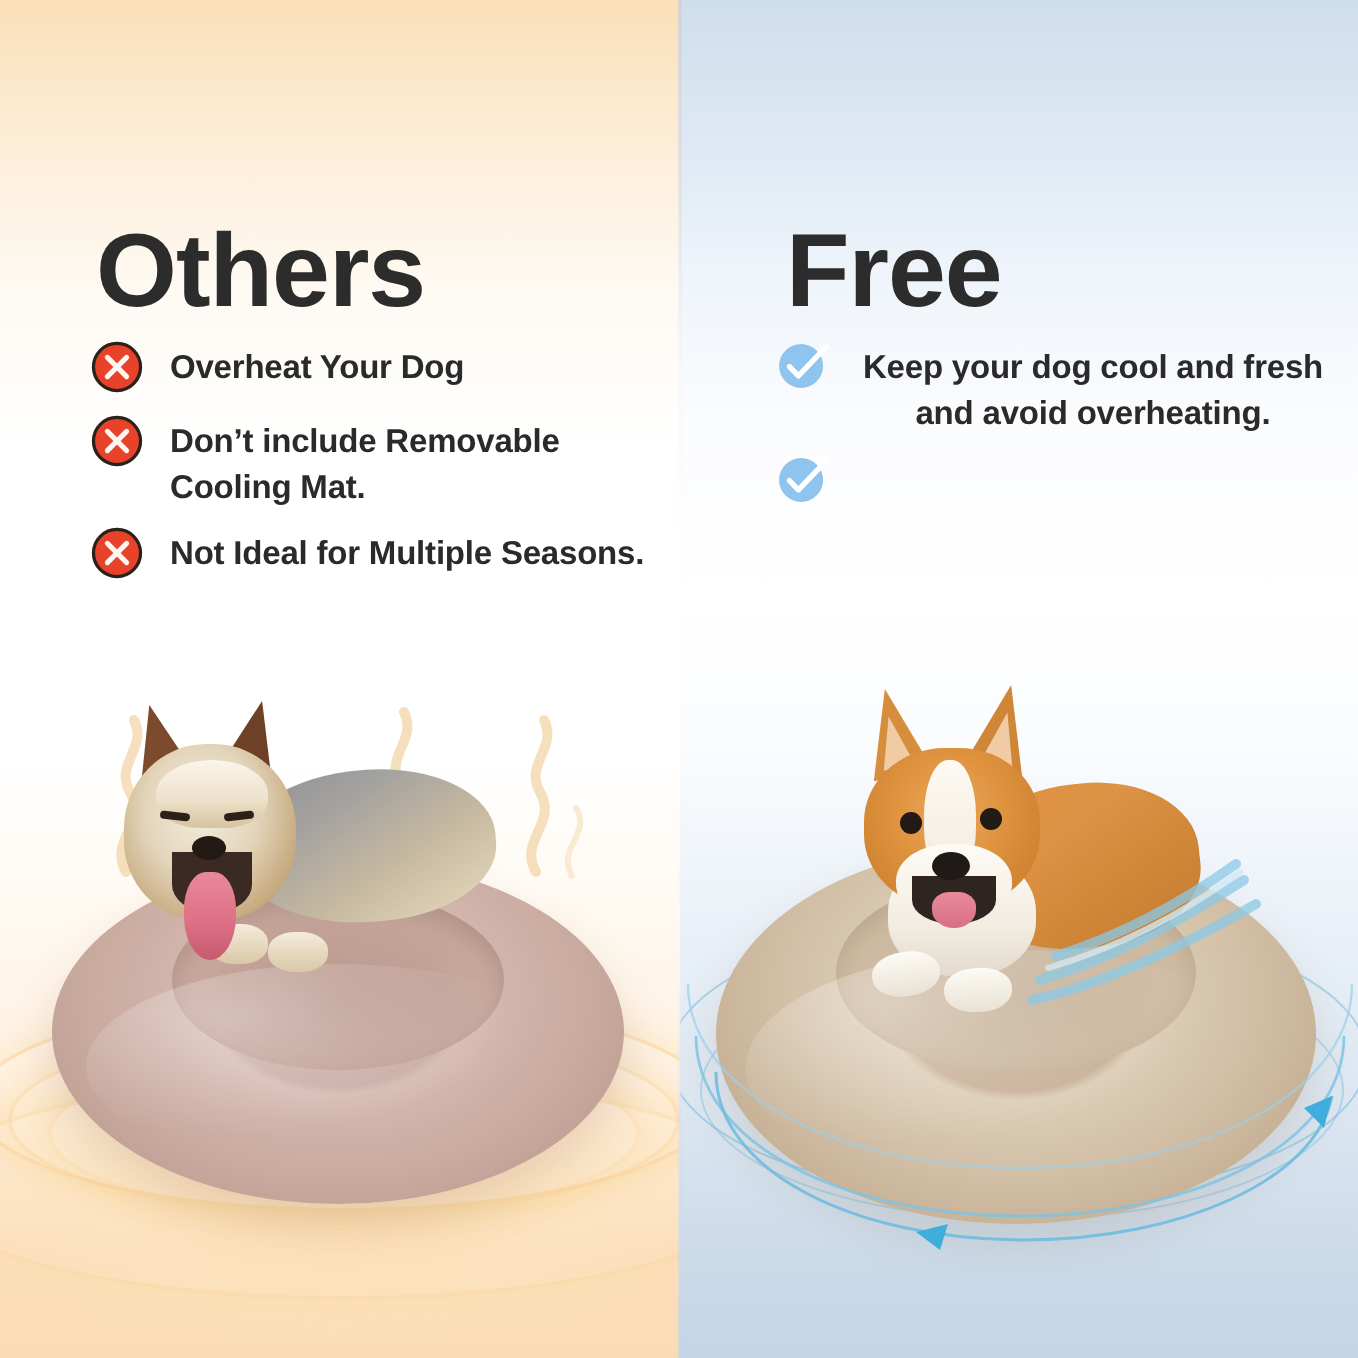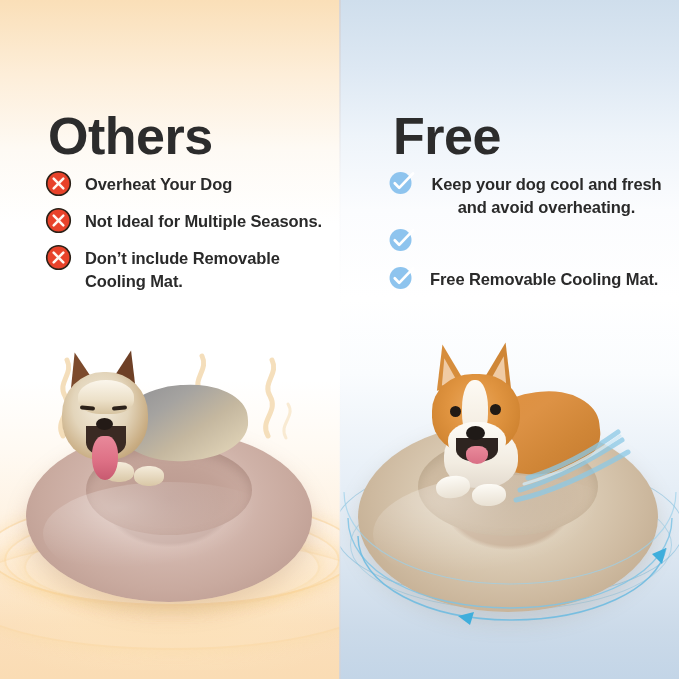--- a/index.html
+++ b/index.html
@@ -387,31 +387,31 @@
         <span class="bullet-text">Overheat Your Dog</span>
       </div>
 
       <div class="bullet-row">
         <span class="bullet-icon">
           <svg viewBox="0 0 28 28" width="27" height="27">
             <circle cx="14" cy="14" r="12.2" fill="#E8422A" stroke="#2B2118" stroke-width="1.7"></circle>
             <path d="M9 9 L19 19 M19 9 L9 19" stroke="#FFF7F2" stroke-width="2.6" stroke-linecap="round"></path>
           </svg>
         </span>
-        <span class="bullet-text">Not Ideal for Multiple Seasons.</span>
+        <span class="bullet-text">Don’t include Removable Cooling Mat.</span>
       </div>
 
       <div class="bullet-row">
         <span class="bullet-icon">
           <svg viewBox="0 0 28 28" width="27" height="27">
             <circle cx="14" cy="14" r="12.2" fill="#E8422A" stroke="#2B2118" stroke-width="1.7"></circle>
             <path d="M9 9 L19 19 M19 9 L9 19" stroke="#FFF7F2" stroke-width="2.6" stroke-linecap="round"></path>
           </svg>
         </span>
-        <span class="bullet-text">Don’t include Removable Cooling Mat.</span>
+        <span class="bullet-text">Not Ideal for Multiple Seasons.</span>
       </div>
 
     </div>
 
     <div class="scene scene-left">
       <div class="warm-floor"></div>
       <div class="warm-ring wr4"></div>
       <div class="warm-ring wr1"></div>
       <div class="warm-ring wr2"></div>
       <div class="warm-ring wr3"></div>
@@ -472,29 +472,20 @@
 
       <div class="bullet-row">
         <span class="bullet-icon">
           <svg viewBox="0 0 28 28" width="27" height="27">
             <circle cx="13" cy="14.5" r="11.4" fill="#8EC4EE"></circle>
             <path d="M7 14.8 L11.6 19.6 L26 4.6" fill="none" stroke="#FFFFFF" stroke-width="2.8" stroke-linecap="round" stroke-linejoin="round"></path>
           </svg>
         </span>
       </div>
 
-      <div class="bullet-row">
-        <span class="bullet-icon">
-          <svg viewBox="0 0 28 28" width="27" height="27">
-            <circle cx="13" cy="14.5" r="11.4" fill="#8EC4EE"></circle>
-            <path d="M7 14.8 L11.6 19.6 L26 4.6" fill="none" stroke="#FFFFFF" stroke-width="2.8" stroke-linecap="round" stroke-linejoin="round"></path>
-          </svg>
-        </span>
-        <span class="bullet-text">Free Removable Cooling Mat.</span>
-      </div>
 
     </div>
 
     <div class="scene scene-right">
 
       <div style="position:absolute;left:0;top:0;width:339px;height:339px;z-index:1;">
         <svg width="339" height="339" viewBox="0 0 339 339">
           <g fill="none" stroke="#7FC3E4" stroke-width="1.4" opacity=".85">
             <path d="M8 178 C8 232 82 268 170 268 C258 268 332 232 332 178"></path>
           </g>

